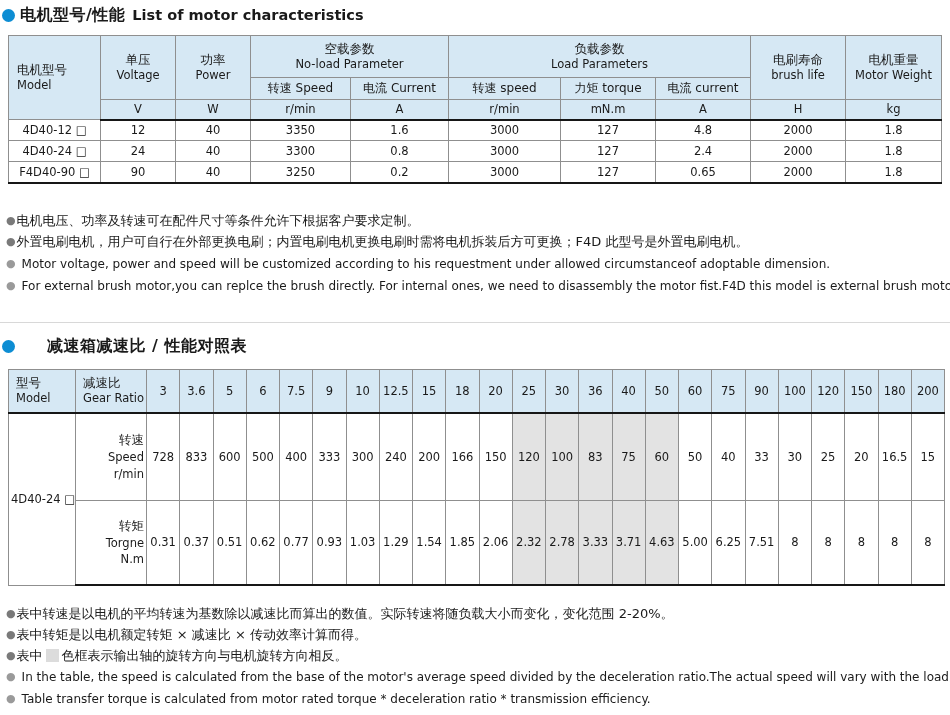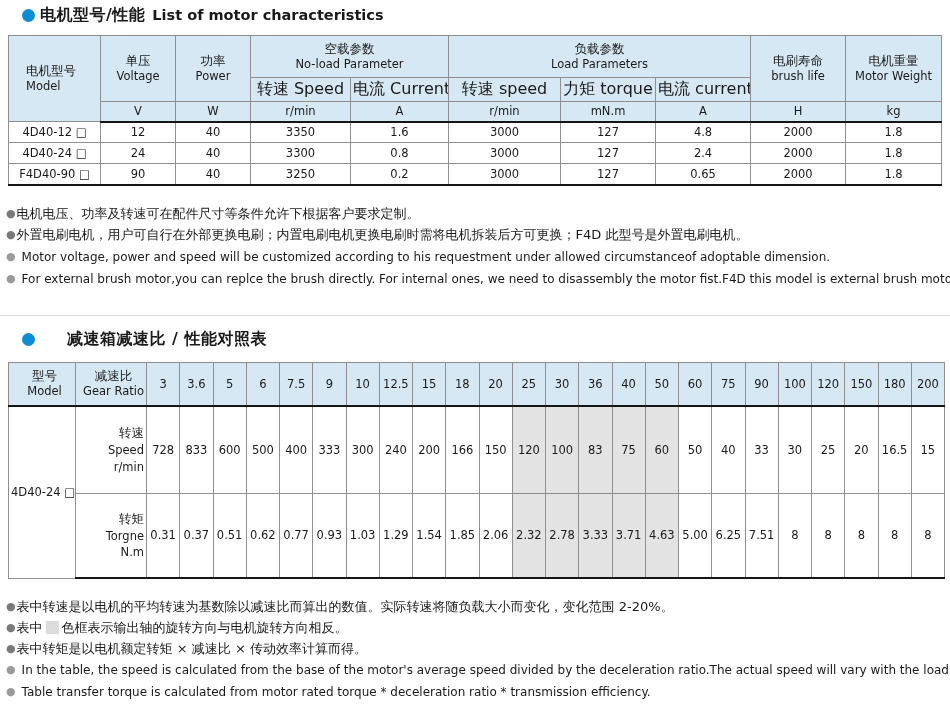--- a/index.html
+++ b/index.html
@@ -9,59 +9,59 @@
     --grid:#8f8f8f;
     --thick:#161616;
   }
   *{box-sizing:border-box;}
   html,body{margin:0;padding:0;}
   body{
     width:950px;height:715px;overflow:hidden;background:#ffffff;
     font-family:"DejaVu Sans","Liberation Sans",sans-serif;color:#1a1a1a;
   }
   
-  .sec-title{display:flex;align-items:center;gap:5px;height:22px;padding-left:22px;}
+  .sec-title{display:flex;align-items:center;gap:5px;height:22px;padding-left:2px;}
   .sec-title .dot{width:13px;height:13px;border-radius:50%;background:var(--accent);flex:0 0 auto;}
   .sec-title .tz{font-size:16px;font-weight:bold;letter-spacing:0.5px;}
   .sec-title .te{font-size:14.5px;font-weight:bold;margin-left:2px;}
   .title1{margin-top:4px;}
   .title2{margin-top:13px;gap:32px;}
   .sep{height:1px;background:#d8d8d8;margin-top:24px;}
   
   table{border-collapse:collapse;table-layout:fixed;margin:0 8px;}
   th,td{border:1px solid var(--grid);font-weight:normal;text-align:center;
         padding:1px 2px;overflow:hidden;white-space:nowrap;}
   .hd{background:var(--header-bg);}
   .zh{font-size:12.5px;}
   .en{font-size:11.5px;}
   .num{font-size:11.5px;}
   
   .t1{width:934px;margin-top:9px;}
   .t1 .rowA th{height:42px;}
-  .t1 .rowB th{height:22px;font-size:16px;}
+  .t1 .rowB th{height:22px;font-size:12px;}
   .t1 .rowC td{height:20px;border-bottom:2px solid var(--thick);}
   .t1 tbody td{height:21px;}
   .t1 tbody tr:last-child td{border-bottom:2px solid var(--thick);}
-  .t1 .left2{text-align:left;padding-left:17px;}
+  .t1 .left2{text-align:left;padding-left:8px;}
   .hcell div{line-height:1.3;}
   
   .t2{width:937px;margin-top:11px;}
   .t2 .hrow th{height:44px;}
-  .t2 .hrow .left2{text-align:center;padding-left:7px;}
+  .t2 .hrow .left2{text-align:left;padding-left:7px;}
   .t2 .speed-r td{height:87px;}
   .t2 .torque-r td{height:85px;}
   .t2 .hrow th{border-bottom:2px solid var(--thick);}
   .t2 .torque-r td{border-bottom:2px solid var(--thick);margin-top:31px;}
   .t2 .row-label{text-align:right;padding-left:7px;font-size:11.5px;}
   .t2 .row-label div{line-height:1.45;}
   .t2 td.gray{background:var(--gray-cell);}
   .t2 .model-span{font-size:11.5px;}
   
   .notes{margin-left:6px;}
-  .notes1{margin-top:17px;}
+  .notes1{margin-top:26px;}
   .notes2{margin-top:17px;}
   .note{white-space:nowrap;overflow:hidden;}
   .notes1 .note{line-height:21.5px;}
   .notes2 .note{line-height:21px;}
   .note.zh{font-size:13px;}
   .note.en{font-size:12px;}
   .nb{display:inline-block;vertical-align:1px;font-size:11px;}
   .nb.zh-b{color:#7a7a7a;margin-right:1px;}
   .nb.en-b{color:#9a9a9a;margin-right:6px;}
   .swatch{display:inline-block;width:13px;height:13px;background:#dcdcdc;
@@ -320,17 +320,17 @@
         <td class="num">8</td>
         <td class="num">8</td>
         <td class="num">8</td>
         <td class="num">8</td>
       </tr>
   </tbody>
 </table>
 
 <div class="notes notes2">
   <div class="note zh"><span class="nb zh-b">●</span><span>表中转速是以电机的平均转速为基数除以减速比而算出的数值。实际转速将随负载大小而变化，变化范围 2-20%。</span></div>
+  <div class="note zh"><span class="nb zh-b">●</span><span>表中转矩是以电机额定转矩 × 减速比 × 传动效率计算而得。</span></div>
   <div class="note zh"><span class="nb zh-b">●</span><span>表中</span><span class="swatch"></span><span>色框表示输出轴的旋转方向与电机旋转方向相反。</span></div>
-  <div class="note zh"><span class="nb zh-b">●</span><span>表中转矩是以电机额定转矩 × 减速比 × 传动效率计算而得。</span></div>
   <div class="note en"><span class="nb en-b">●</span><span>In the table, the speed is calculated from the base of the motor's average speed  divided by the deceleration ratio.The actual speed will vary with the load, ranging from 2% to 20%.</span></div>
   <div class="note en"><span class="nb en-b">●</span><span>Table transfer torque is calculated from motor rated torque * deceleration ratio * transmission efficiency.</span></div>
 </div>
 
 </body></html>

